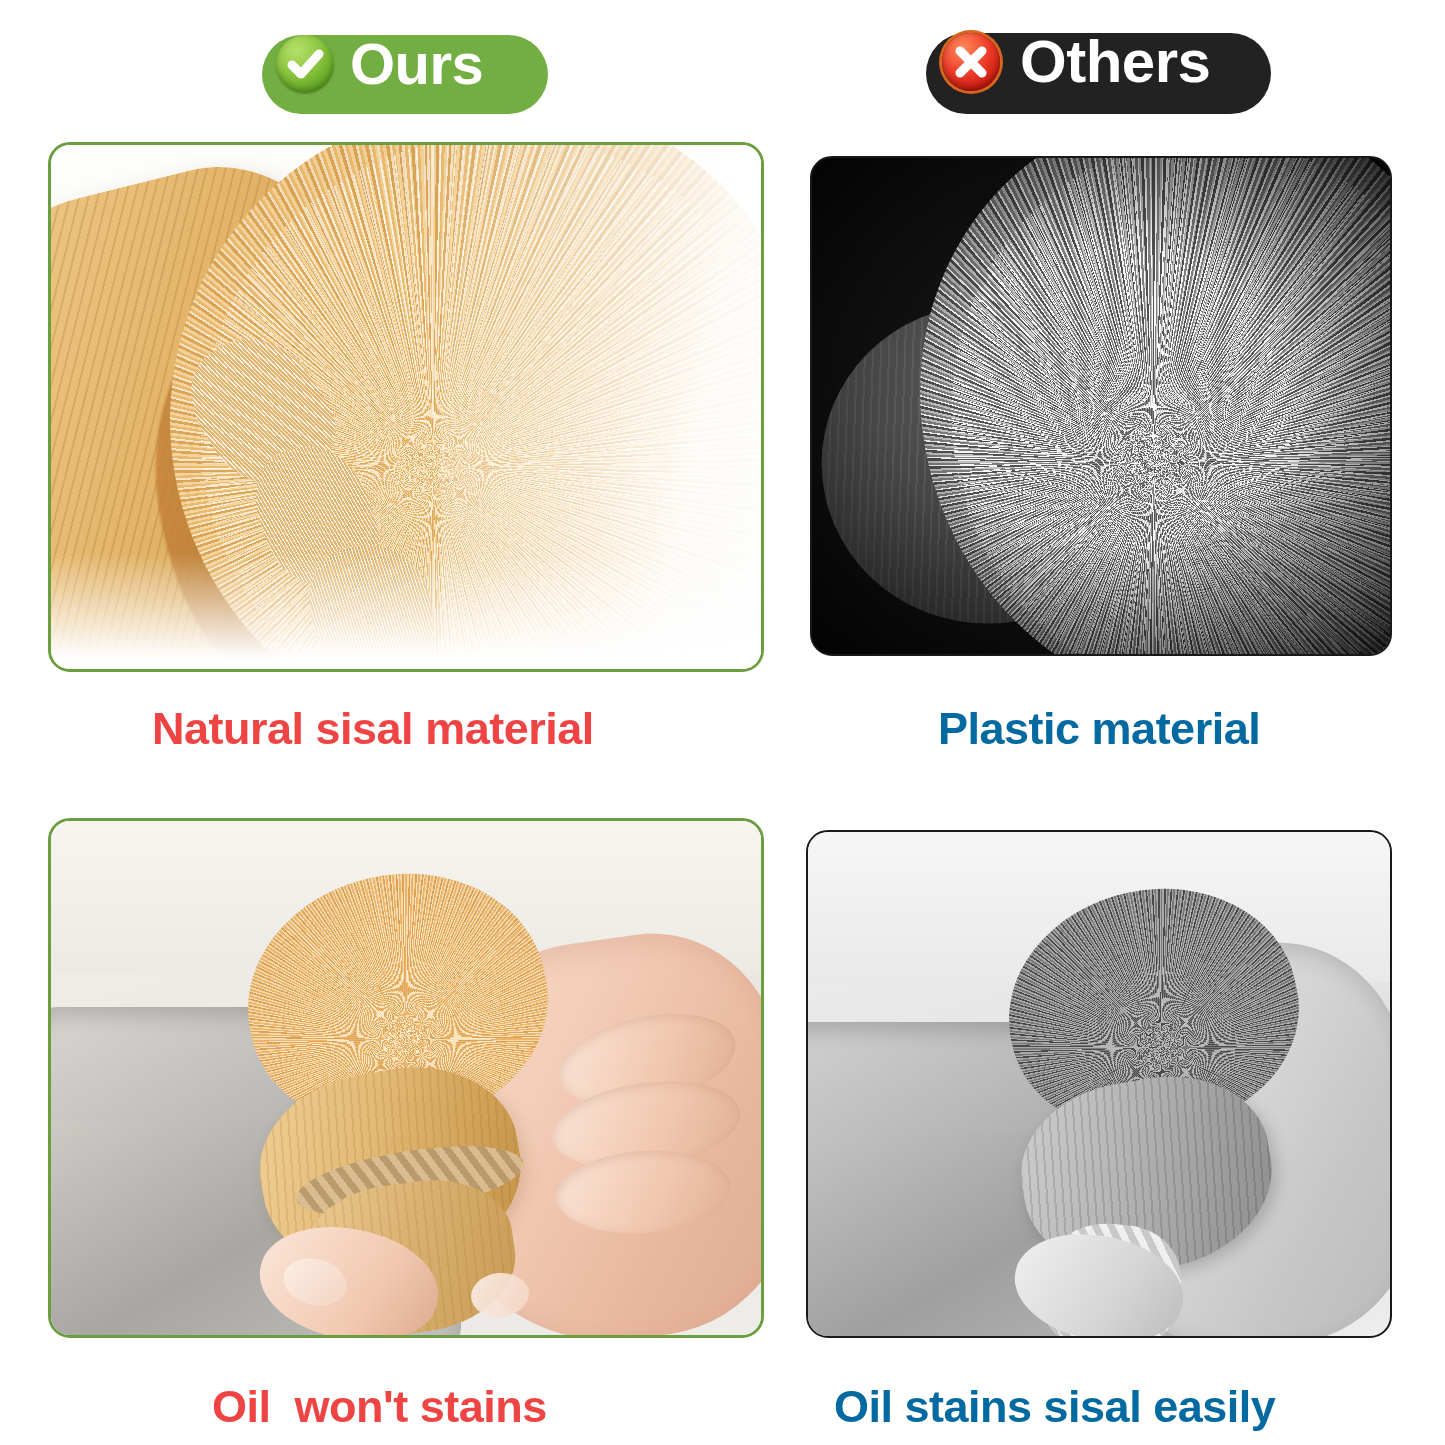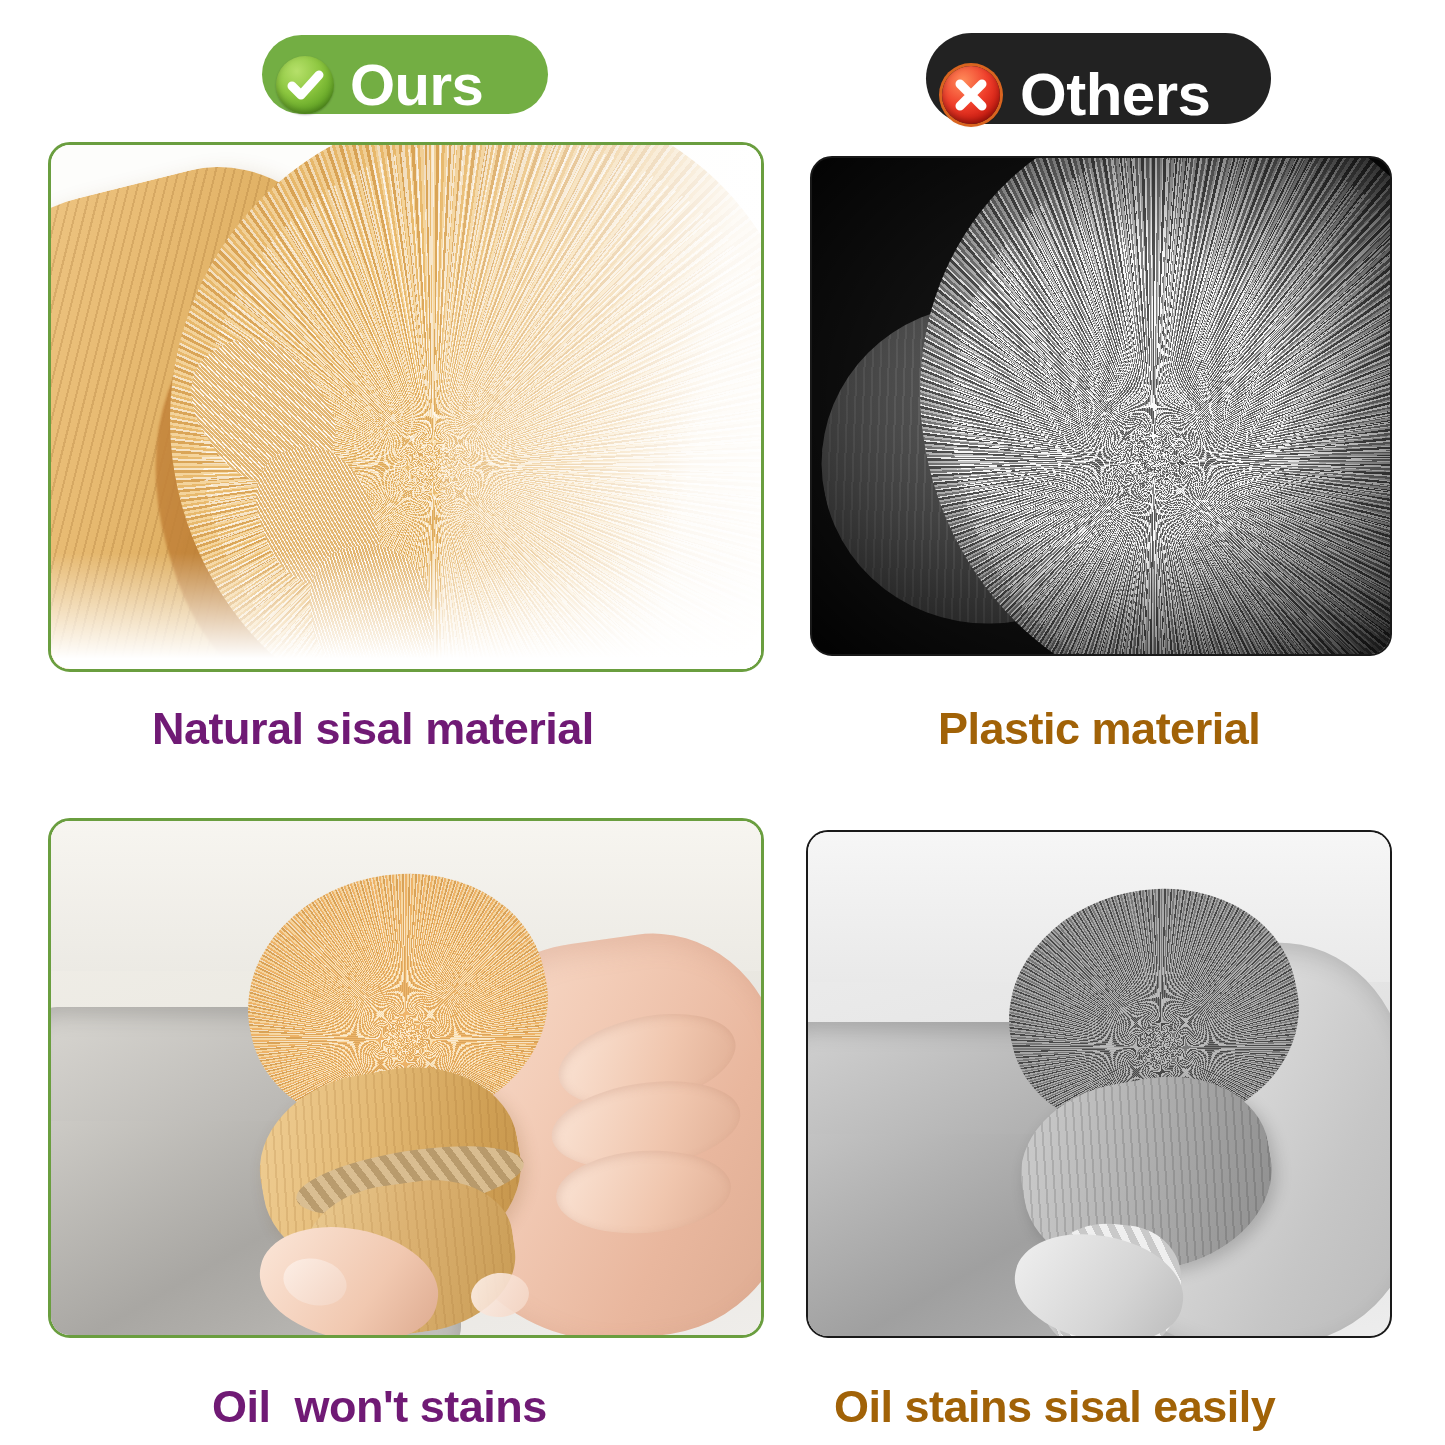--- a/index.html
+++ b/index.html
@@ -6,29 +6,29 @@
   body{
     width:1445px;height:1445px;
     background:#ffffff;
     font-family:"Liberation Sans", sans-serif;
     overflow:hidden;
   }
   .stage{position:relative;width:1445px;height:1445px;}
 
   
   .badge{
-    position:absolute;display:flex;align-items:flex-end;
+    position:absolute;display:flex;align-items:flex-start;
     border-radius:999px;box-sizing:border-box;
   }
   .badge-ours{
     left:262px;top:35px;width:286px;height:79px;
     background:#73ae43;padding-left:14px;
   }
   .badge-others{
-    left:926px;top:33px;width:345px;height:91px;
+    left:926px;top:33px;width:345px;height:81px;
     background:#222222;padding-left:16px;
   }
   .badge-label{
     color:#ffffff;font-weight:bold;letter-spacing:-0.5px;
     font-size:58px;line-height:58px;margin-left:16px;
     white-space:nowrap;
   }
   .badge-others .badge-label{font-size:60px;margin-left:20px;}
 
   .ico{
@@ -279,22 +279,22 @@
     position:absolute;left:206px;top:404px;width:170px;height:104px;
     border-radius:48% 50% 46% 50%;transform:rotate(10deg);
     background:linear-gradient(115deg,#f0f0f0 0%,#d4d4d4 62%,#bcbcbc 100%);
   }
 
   
   .caption{
     position:absolute;font-weight:bold;white-space:pre;
     font-size:45px;line-height:52px;letter-spacing:-0.5px;
   }
-  .cap-green{color:#701a75;}
-  .cap-dark{color:#a16207;}
+  .cap-green{color:#ef4444;}
+  .cap-dark{color:#0369a1;}
   .cap-tl{left:152px;top:703px;}
   .cap-tr{left:938px;top:703px;}
   .cap-bl{left:212px;top:1381px;}
   .cap-br{left:834px;top:1381px;}
 </style>
 </head>
 <body>
 
 <div class="stage">
 

